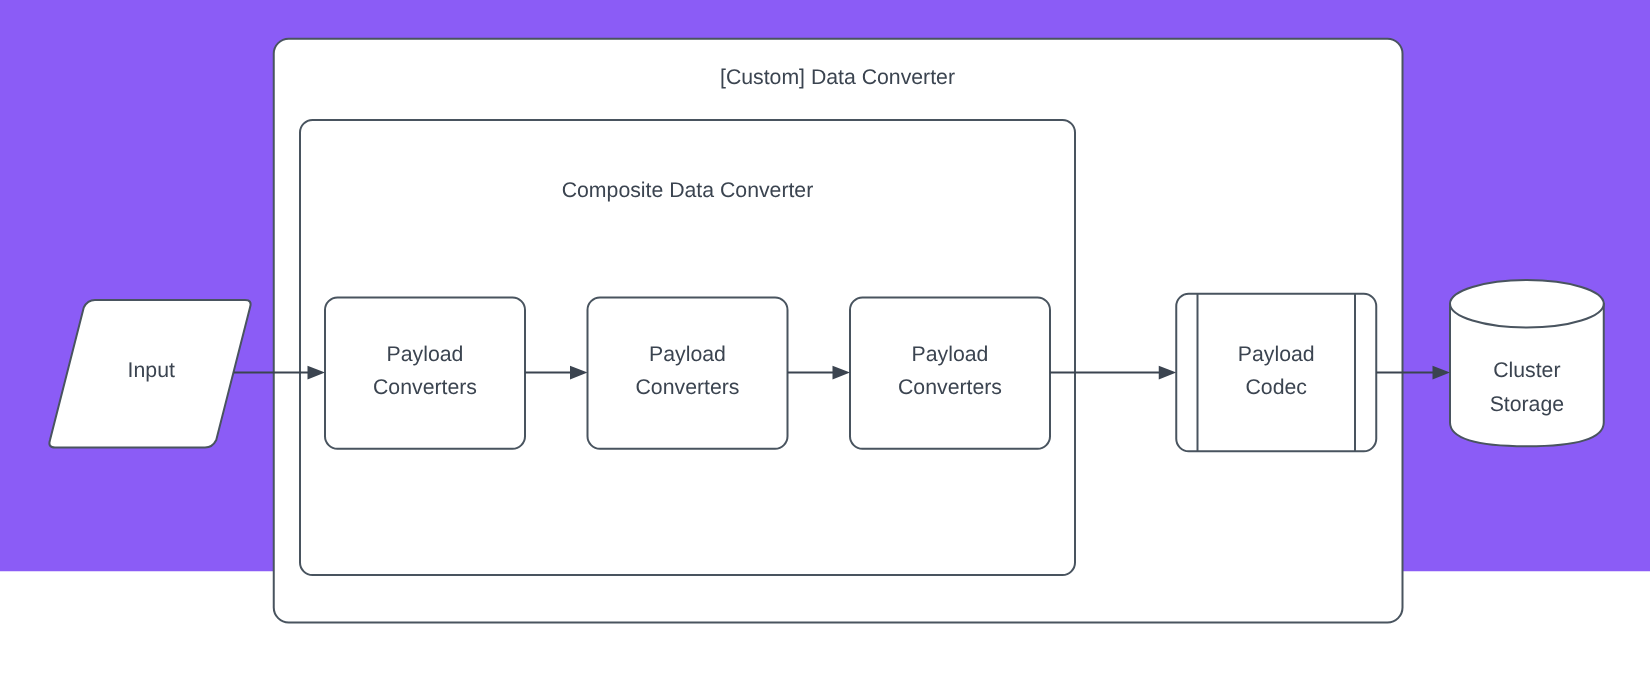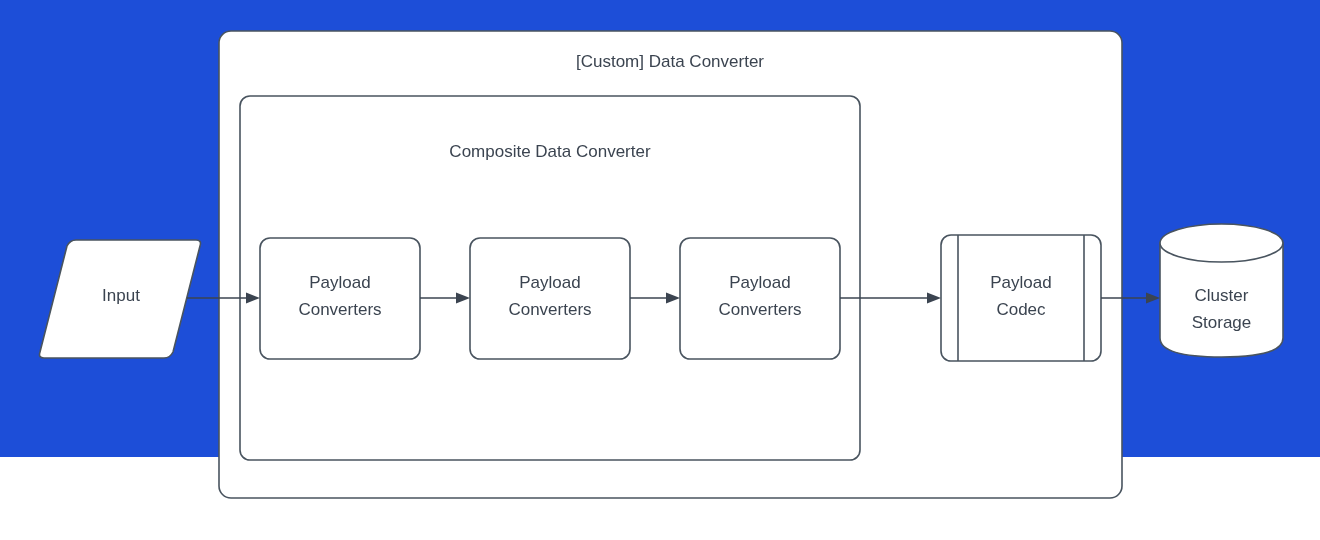--- a/index.html
+++ b/index.html
@@ -10,21 +10,21 @@
   body {
     width: 1320px;
     height: 540px;
     font-family: "Liberation Sans", sans-serif;
     overflow: hidden;
   }
   #stage {
     position: relative;
     width: 1320px;
     height: 457px;
-    background: #1d4ed8;
+    background: #8b5cf6;
   }
   #diagram-svg {
     position: absolute;
     left: 0;
     top: 0;
     width: 1320px;
     height: 540px;
   }
   .shape-stroke {
     fill: #ffffff;

